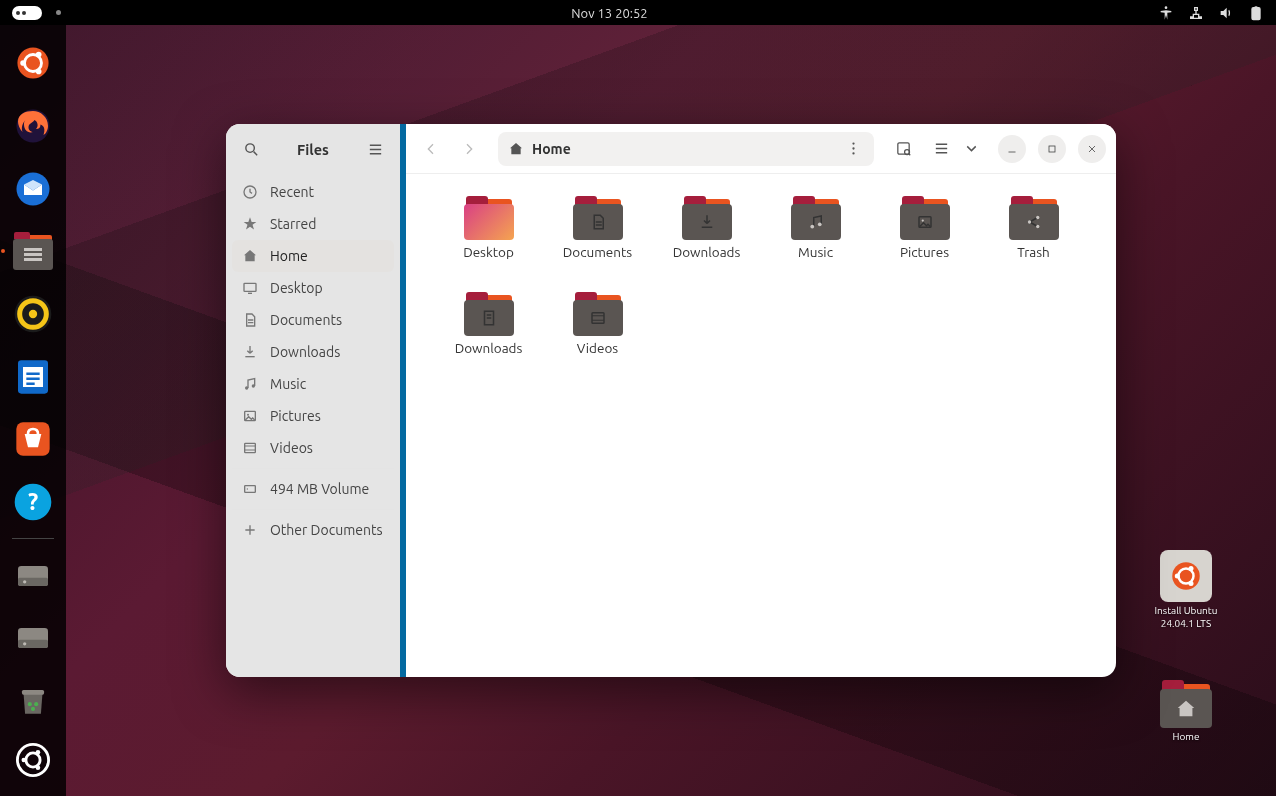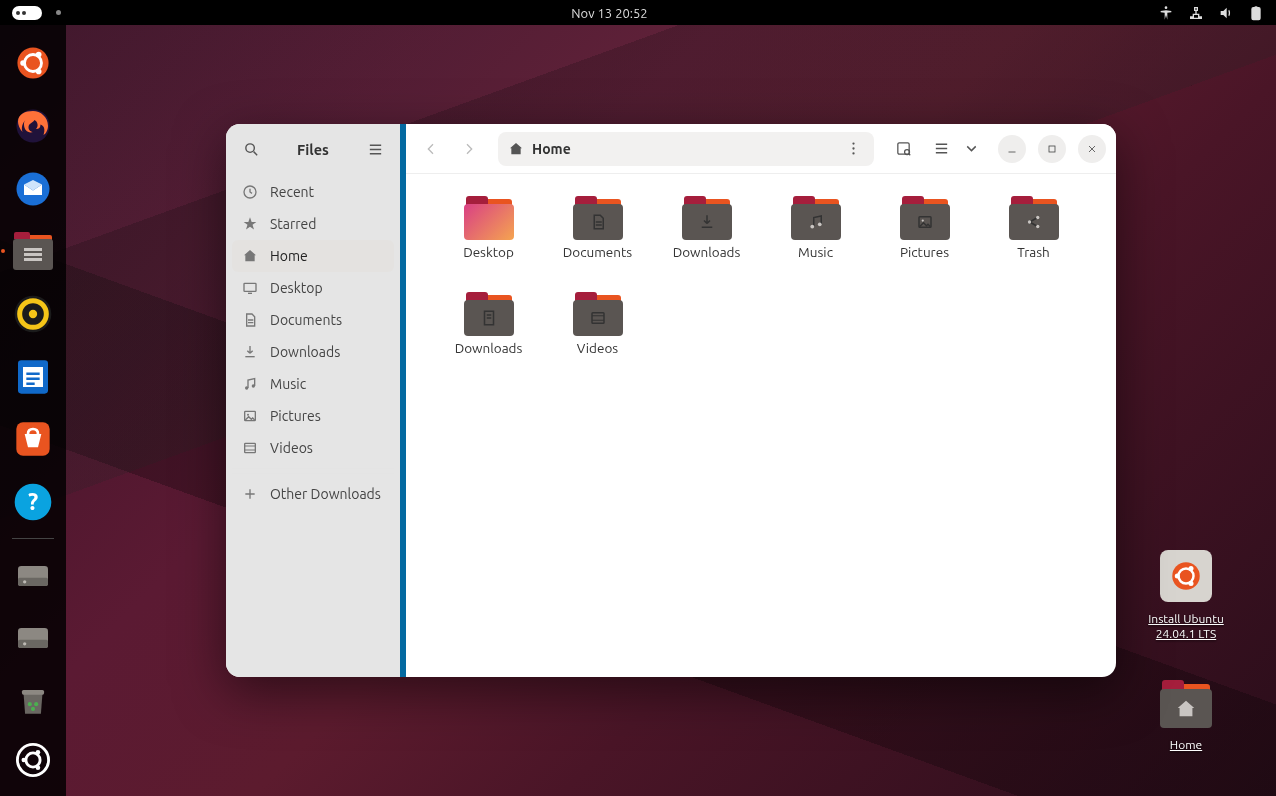--- a/index.html
+++ b/index.html
@@ -27,21 +27,21 @@
 
   
   .dock { position:absolute; left:0; top:25px; bottom:0; width:66px; background:rgba(0,0,0,0.82); display:flex; flex-direction:column; align-items:center; padding-top:8px; gap:2px; z-index:5;}
   .dock-item { width:54px; height:54px; border-radius:12px; display:flex; align-items:center; justify-content:center; margin:4px 0; position:relative;}
   .dock-item.active::after { content:""; position:absolute; left:-5px; top:50%; transform:translateY(-50%); width:4px; height:4px; background:#e95420; border-radius:50%; }
   .dock-sep { width:42px; height:1px; background:#444; margin:4px 0; }
   .dock-icon { width:48px; height:48px; border-radius:10px; display:flex; align-items:center; justify-content:center; font-size:22px; color:#fff; }
   .show-apps { margin-top:auto; margin-bottom:10px; }
 
   
-  .desk-icon { position:absolute; display:flex; flex-direction:column; align-items:center; width:100px; color:#fff; font-size:12px; text-align:center; gap:9px; z-index:2;text-decoration:underline;}
+  .desk-icon { position:absolute; display:flex; flex-direction:column; align-items:center; width:100px; color:#fff; font-size:10px; text-align:center; gap:3px; z-index:2;}
   .desk-icon .tile { width:52px; height:52px; border-radius:8px; display:flex; align-items:center; justify-content:center;}
   .desk-icon .label { text-shadow:0 1px 2px rgba(0,0,0,0.7); line-height:1.25; }
 
   
   .window { position:absolute; left:226px; top:99px; width:890px; height:553px; background:#fff; border-radius:14px; box-shadow:0 14px 50px rgba(0,0,0,0.5); display:flex; overflow:hidden; z-index:6;}
   .sidebar { width:180px; background:#e5e5e5; border-right:6px solid #0369a1; display:flex; flex-direction:column; }
   .sb-header { height:50px; display:flex; align-items:center; padding:0 10px; gap:10px; }
   .sb-title { font-weight:700; font-size:14.5px; flex:1; text-align:center; color:#333; }
   .sb-list { overflow-y:auto; flex:1; padding:2px 6px; }
   .sb-item { display:flex; align-items:center; gap:12px; padding:8px 10px; border-radius:6px; font-size:14px; color:#444; cursor:default;}
@@ -202,26 +202,32 @@
             </svg>
             <span>Pictures</span>
           </div>
           <div class="sb-item">
             <svg viewBox="0 0 24 24" style="color:#777">
               <use href="#i-video"></use>
             </svg>
             <span>Videos</span>
           </div>
           <div class="sb-sep"></div>
+          <div class="sb-item">
+            <svg viewBox="0 0 24 24" style="color:#777">
+              <use href="#i-drive"></use>
+            </svg>
+            <span>494 MB Volume</span>
+          </div>
           <div class="sb-sep"></div>
           <div class="sb-item">
             <svg viewBox="0 0 24 24" style="color:#777">
               <use href="#i-plus"></use>
             </svg>
-            <span>Other Downloads</span>
+            <span>Other Documents</span>
           </div>
         </div>
     </div>
 
     <div class="main">
       <div class="titlebar">
         <div class="nav-btn">
             <svg viewBox="0 0 24 24" width="16" height="16">
               <path d="M15 5l-7 7 7 7" fill="none" stroke="currentColor" stroke-width="2"></path>
             </svg>

